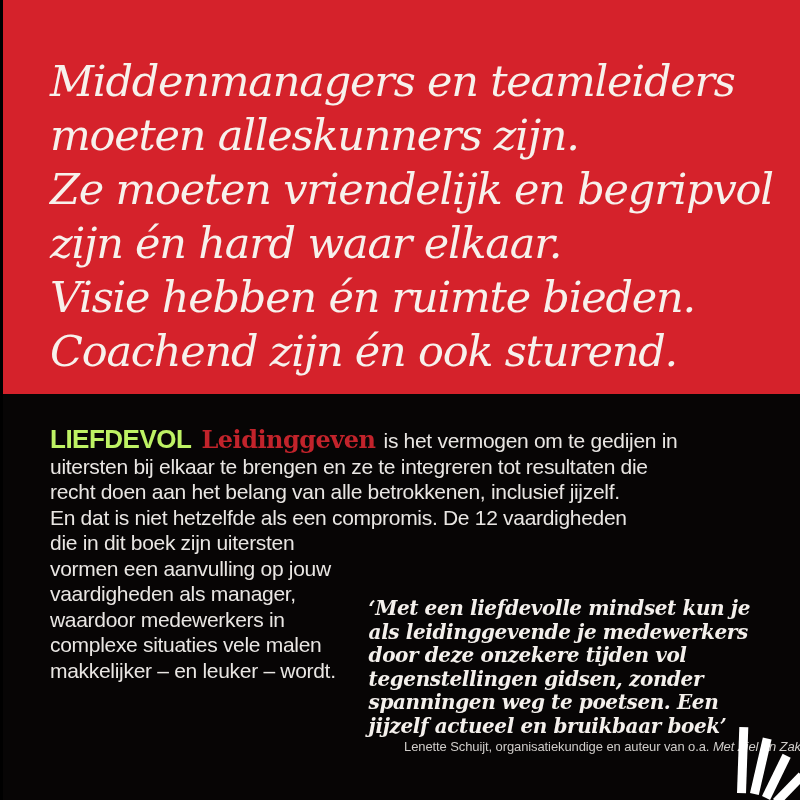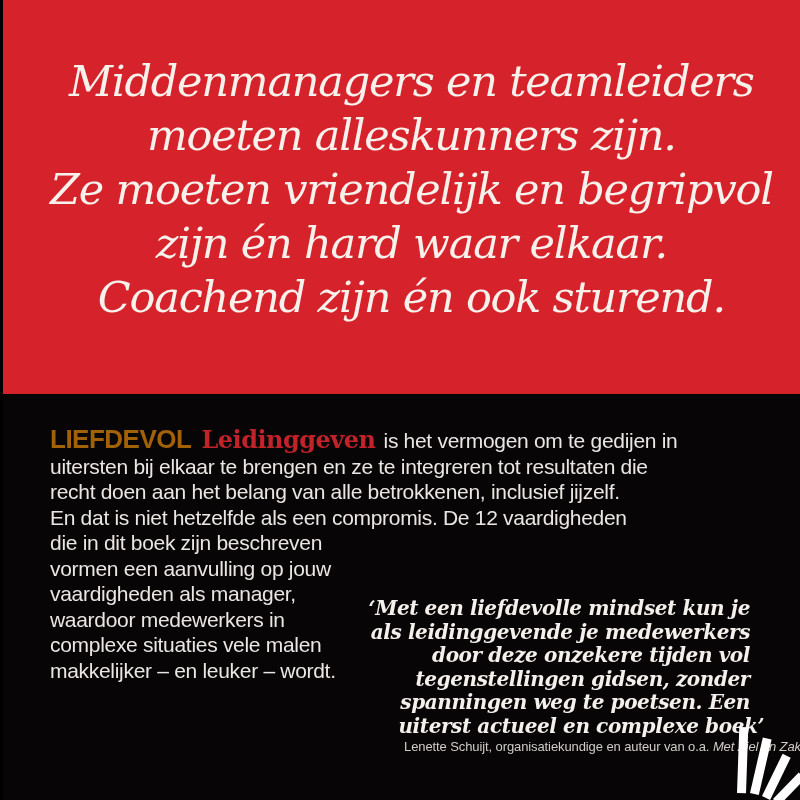--- a/index.html
+++ b/index.html
@@ -31,56 +31,55 @@
     position: absolute;
     left: 50px; top: 54px;
     z-index: 2;
     font-family: "DejaVu Serif", serif;
     font-style: italic;
     font-size: 43px;
     line-height: 54px;
     letter-spacing: -1.2px;
     color: #f7f1ec;
     white-space: nowrap;
-    text-align: center;
   }
   
   .body-copy {
     position: absolute;
     left: 50px; top: 427px;
     z-index: 2;
     color: #e9e6e3;
     font-size: 21px;
     line-height: 25.5px;
     letter-spacing: -0.3px;
     white-space: nowrap;
   }
   .title-line { white-space: nowrap; }
   .brand-caps {
     font-weight: bold;
     font-size: 26px;
     letter-spacing: -0.5px;
-    color: #a16207;
+    color: #bef264;
     margin-right: 10px;
   }
   .brand-serif {
     font-family: "DejaVu Serif", serif;
     font-weight: bold;
     font-size: 24px;
     letter-spacing: -0.5px;
     color: #c2232b;
     margin-right: 8px;
   }
   
   .quote {
     position: absolute;
     top: 597px;
     right: 50px;
     z-index: 2;
-    text-align: right;
+    text-align: left;
     font-family: "DejaVu Serif", serif;
     font-style: italic;
     font-weight: bold;
     font-size: 20px;
     line-height: 23.5px;
     letter-spacing: -0.4px;
     color: #f4f0ec;
     white-space: nowrap;
   }
   .quote .q-line:last-child { margin-right: -14px; }
@@ -112,47 +111,48 @@
 
 <div id="cover">
 
   <div class="red-panel"></div>
 
   <div class="headline">
       <div class="hl-line">Middenmanagers en teamleiders</div>
       <div class="hl-line">moeten alleskunners zijn.</div>
       <div class="hl-line">Ze moeten vriendelijk en begripvol</div>
       <div class="hl-line">zijn én hard waar elkaar.</div>
+      <div class="hl-line">Visie hebben én ruimte bieden.</div>
       <div class="hl-line">Coachend zijn én ook sturend.</div>
     </div>
 
   <div class="body-copy">
     <div class="title-line">
       <span class="brand-caps">LIEFDEVOL</span><span class="brand-serif">Leidinggeven</span><span class="title-rest">is het vermogen om te gedijen in</span>
     </div>
     <div>
         <div class="b-line">uitersten bij elkaar te brengen en ze te integreren tot resultaten die</div>
         <div class="b-line">recht doen aan het belang van alle betrokkenen, inclusief jijzelf.</div>
         <div class="b-line">En dat is niet hetzelfde als een compromis. De 12 vaardigheden</div>
-        <div class="b-line">die in dit boek zijn beschreven</div>
+        <div class="b-line">die in dit boek zijn uitersten</div>
         <div class="b-line">vormen een aanvulling op jouw</div>
         <div class="b-line">vaardigheden als manager,</div>
         <div class="b-line">waardoor medewerkers in</div>
         <div class="b-line">complexe situaties vele malen</div>
         <div class="b-line">makkelijker – en leuker – wordt.</div>
       </div>
   </div>
 
   <div class="quote">
       <div class="q-line">‘Met een liefdevolle mindset kun je</div>
       <div class="q-line">als leidinggevende je medewerkers</div>
       <div class="q-line">door deze onzekere tijden vol</div>
       <div class="q-line">tegenstellingen gidsen, zonder</div>
       <div class="q-line">spanningen weg te poetsen. Een</div>
-      <div class="q-line">uiterst actueel en complexe boek’</div>
+      <div class="q-line">jijzelf actueel en bruikbaar boek’</div>
     </div>
 
   <div class="attribution">
     <span>Lenette Schuijt, organisatiekundige en auteur van o.a. </span><span class="work">Met Ziel en Zakelijkheid</span>
   </div>
 
   <div class="logo">
     <div class="bar bar1"></div>
     <div class="bar bar2"></div>
     <div class="bar bar3"></div>

